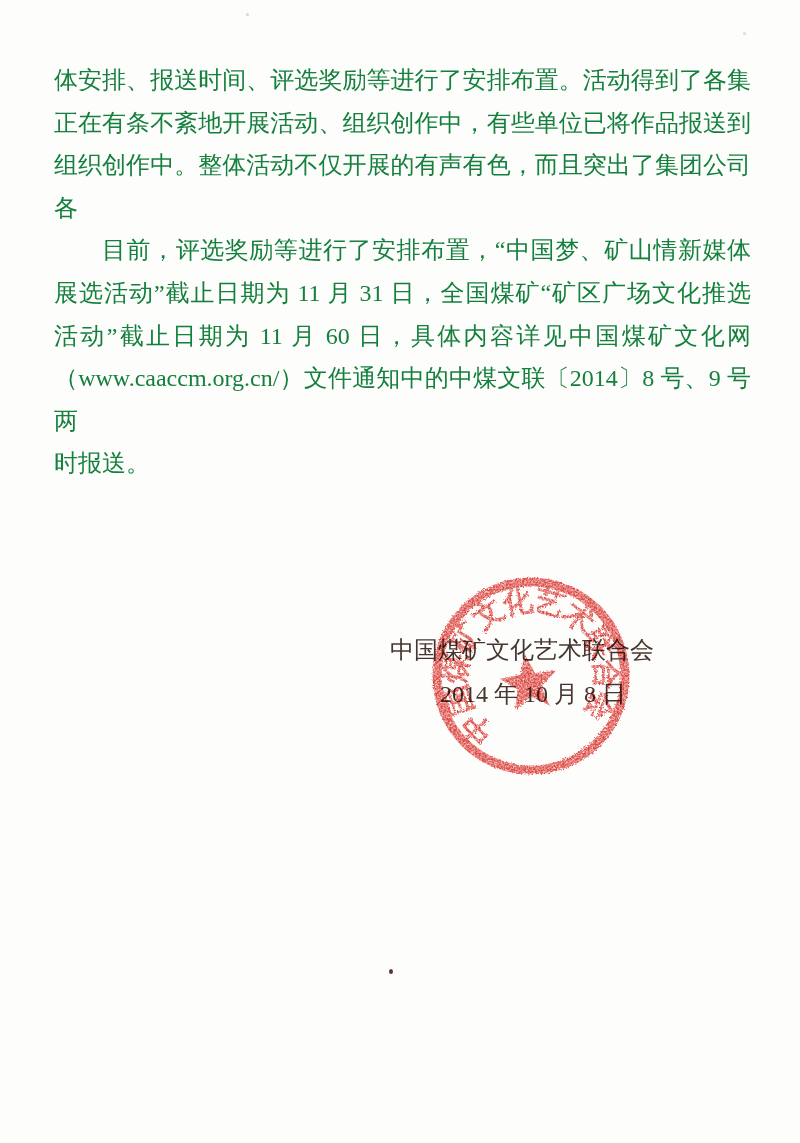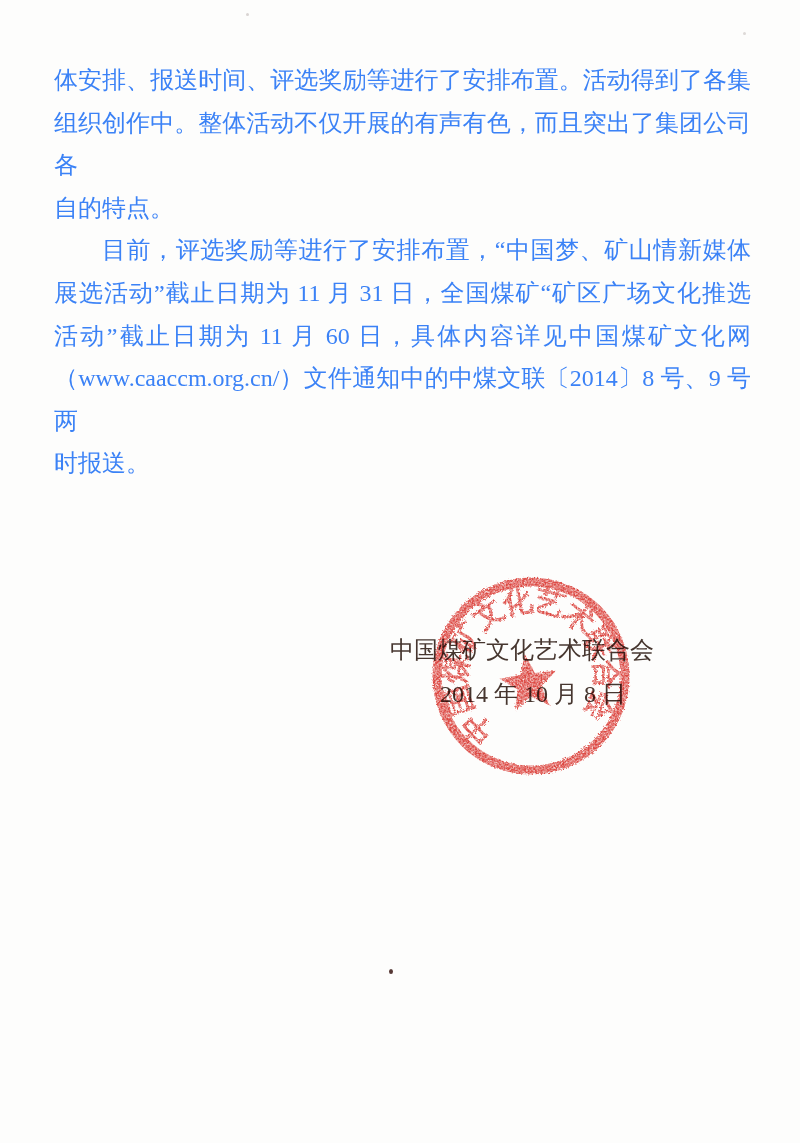--- a/index.html
+++ b/index.html
@@ -49,24 +49,24 @@
   .speck{position:absolute;border-radius:50%;}
   .speck.s1{left:389px;top:969px;width:4px;height:5px;background:#553734;}
   .speck.s2{left:246px;top:13px;width:3px;height:3px;background:#d9d4d2;}
   .speck.s3{left:743px;top:32px;width:3px;height:3px;background:#ddd9d7;}
 </style>
 </head>
 <body>
 
 <div class="page">
 
-  <div class="body-text" id="body-text" style="color: #3b82f6;">
+  <div class="body-text" id="body-text" style="color: #15803d;">
       <div class="doc-line">体安排、报送时间、评选奖励等进行了安排布置。活动得到了各集</div>
+      <div class="doc-line">正在有条不紊地开展活动、组织创作中，有些单位已将作品报送到</div>
       <div class="doc-line">组织创作中。整体活动不仅开展的有声有色，而且突出了集团公司各</div>
-      <div class="doc-line end">自的特点。</div>
       <div class="doc-line indent">目前，评选奖励等进行了安排布置，“中国梦、矿山情新媒体</div>
       <div class="doc-line">展选活动”截止日期为 11 月 31 日，全国煤矿“矿区广场文化推选</div>
       <div class="doc-line">活动”截止日期为 11 月 60 日，具体内容详见中国煤矿文化网</div>
       <div class="doc-line">（www.caaccm.org.cn/）文件通知中的中煤文联〔2014〕8 号、9 号两</div>
       <div class="doc-line end">时报送。</div>
     </div>
 
   <div class="sig-org" style="color: rgb(70, 54, 47);">中国煤矿文化艺术联合会</div>
 
   <div class="sig-date" style="color: rgb(70, 54, 47);">2014 年 10 月 8 日</div>

